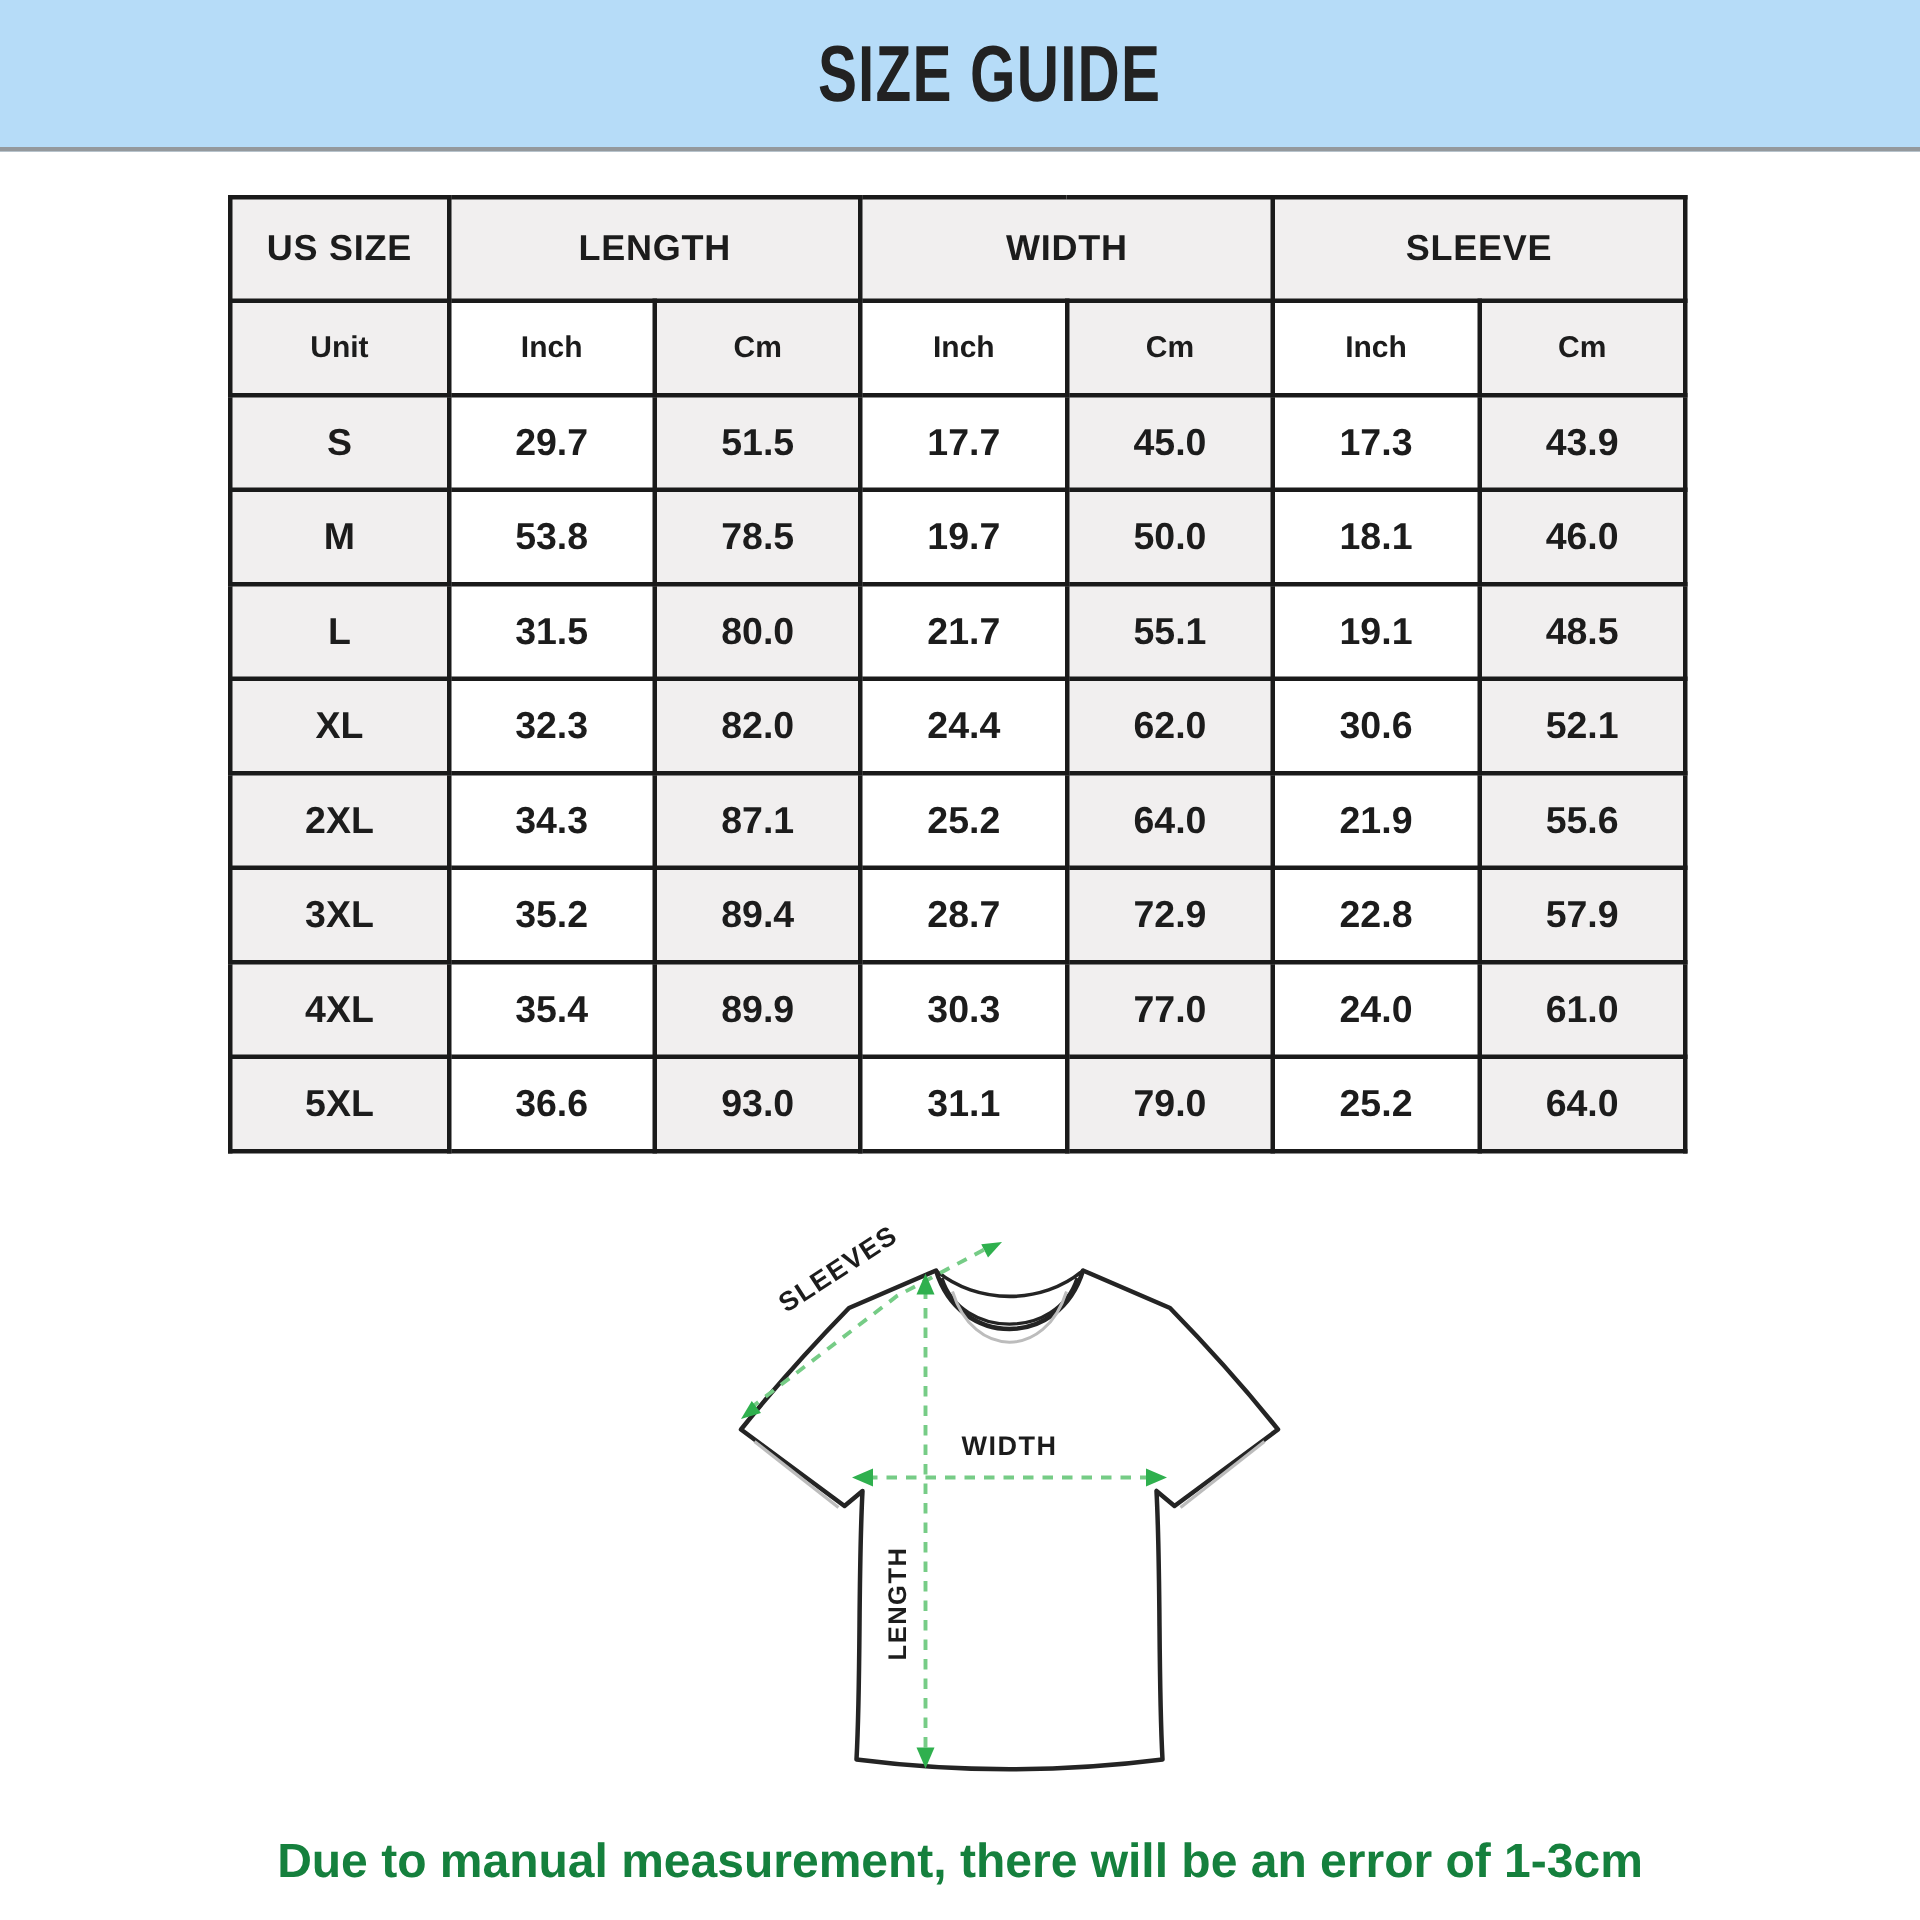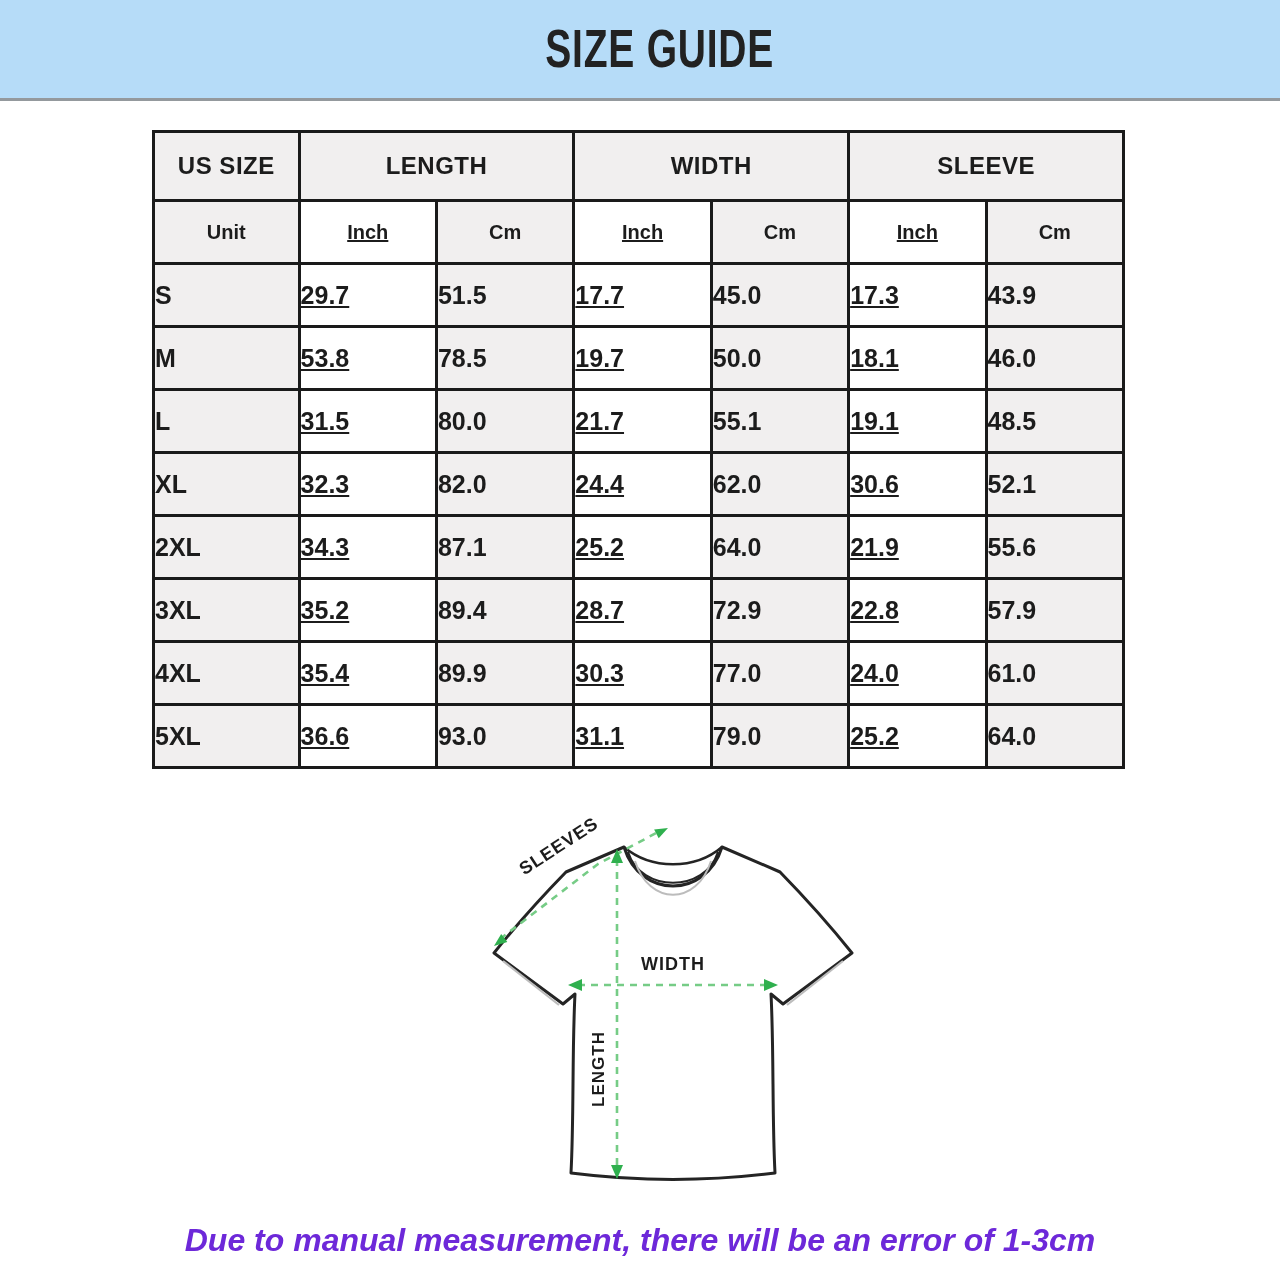--- a/index.html
+++ b/index.html
@@ -37,33 +37,34 @@
   }
 
   
   table.size-table {
     position: absolute;
     left: 152px;
     top: 130px;
     width: 973px;
     border-collapse: collapse;
     table-layout: fixed;
+    text-align: center;
     color: #1c1c1c;
   }
   table.size-table th,
   table.size-table td {
     border: 3px solid #1a1a1a;
     font-weight: bold;
     padding: 0;
   }
   table.size-table thead tr.group-row th { height: 66px; font-size: 24px; letter-spacing: 0.5px; }
   table.size-table thead tr.unit-row th  { height: 60px; font-size: 20px; }
   table.size-table tbody td              { height: 60px; font-size: 25px; }
   .gray  { background: #f1efef; }
-  .white { background: #ffffff; text-decoration: underline; }
+  .white { background: #ffffff; }
 
   
   .diagram {
     position: absolute;
     left: 438px;
     top: 806px;
     width: 440px;
     height: 410px;
   }
   .diagram svg { display: block; width: 100%; height: 100%; }
@@ -75,22 +76,21 @@
   }
 
   
   .note {
     position: absolute;
     left: 0; top: 1222px;
     width: 100%;
     text-align: center;
     font-size: 32px;
     font-weight: bold;
-    color: #6d28d9;
-    font-style: italic;
+    color: #15803d;
   }
 </style>
 </head>
 <body>
 
 <div class="page">
 
   <div class="banner">
     <h1 class="title">SIZE GUIDE</h1>
   </div>

